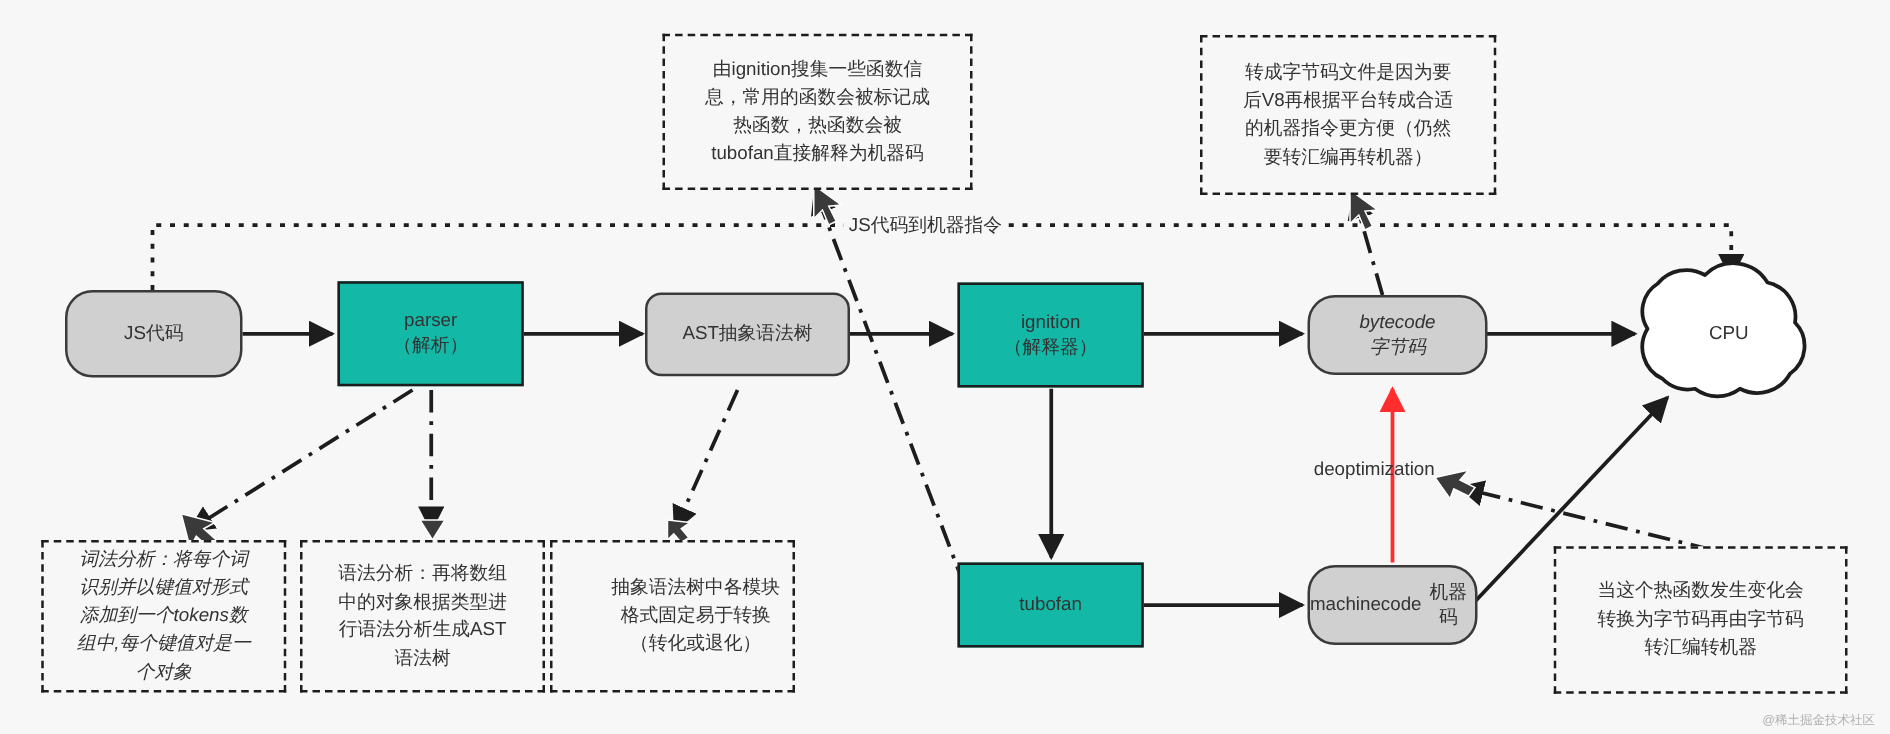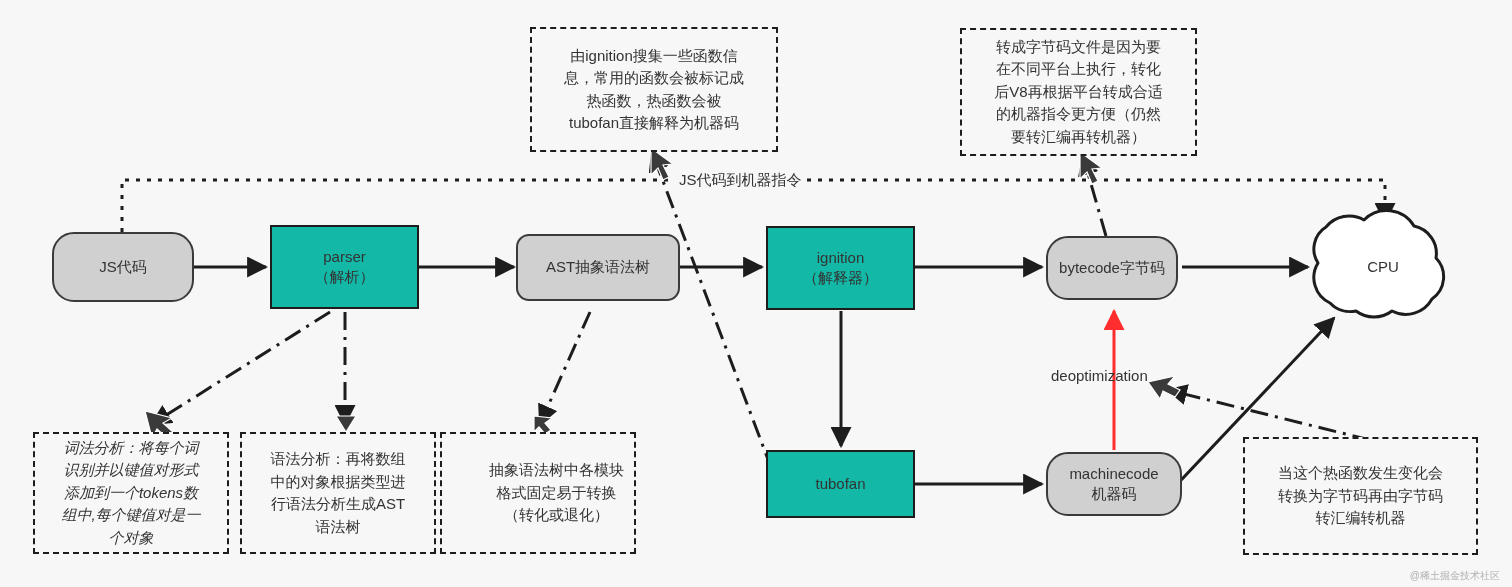--- a/index.html
+++ b/index.html
@@ -136,51 +136,50 @@
 
 <div class="node gray" style="left:516px;top:234px;width:164px;height:67px;border-radius:13px;">
   <span>AST抽象语法树</span>
 </div>
 
 <div class="node green" style="left:766px;top:226px;width:149px;height:84px;flex-direction:column;">
   <span>ignition</span>
   <span>（解释器）</span>
 </div>
 
-<div class="node gray" style="left:1046px;top:236px;width:132px;height:64px;flex-direction:row;">
+<div class="node gray" style="left:1046px;top:236px;width:144px;height:64px;flex-direction:column;font-style:italic;">
   <span>bytecode</span>
   <span>字节码</span>
 </div>
 
 <div class="node cloud" style="left:1318px;top:240px;width:130px;height:54px;">
   <span>CPU</span>
 </div>
 
 <div class="node green" style="left:766px;top:450px;width:149px;height:68px;">
   <span>tubofan</span>
 </div>
 
-<div class="node gray" style="left:1046px;top:452px;width:136px;height:64px;flex-direction:column;">
+<div class="node gray" style="left:1046px;top:452px;width:136px;height:64px;">
   <span>machinecode</span>
   <span>机器码</span>
 </div>
 
 <div class="note" style="left:530px;top:27px;width:248px;height:125px;">
   <div>
     <span>由ignition搜集一些函数信</span>
     <span>息，常用的函数会被标记成</span>
     <span>热函数，热函数会被</span>
     <span>tubofan直接解释为机器码</span>
   </div>
 </div>
 
 <div class="note" style="left:960px;top:28px;width:237px;height:128px;">
   <div>
     <span>转成字节码文件是因为要</span>
-    <span>在不同平台上执行，转化</span>
     <span>后V8再根据平台转成合适</span>
     <span>的机器指令更方便（仍然</span>
     <span>要转汇编再转机器）</span>
   </div>
 </div>
 
 <div class="note" style="left:33px;top:432px;width:196px;height:122px;font-style:italic;">
   <div>
     <span>词法分析：将每个词</span>
     <span>识别并以键值对形式</span>

